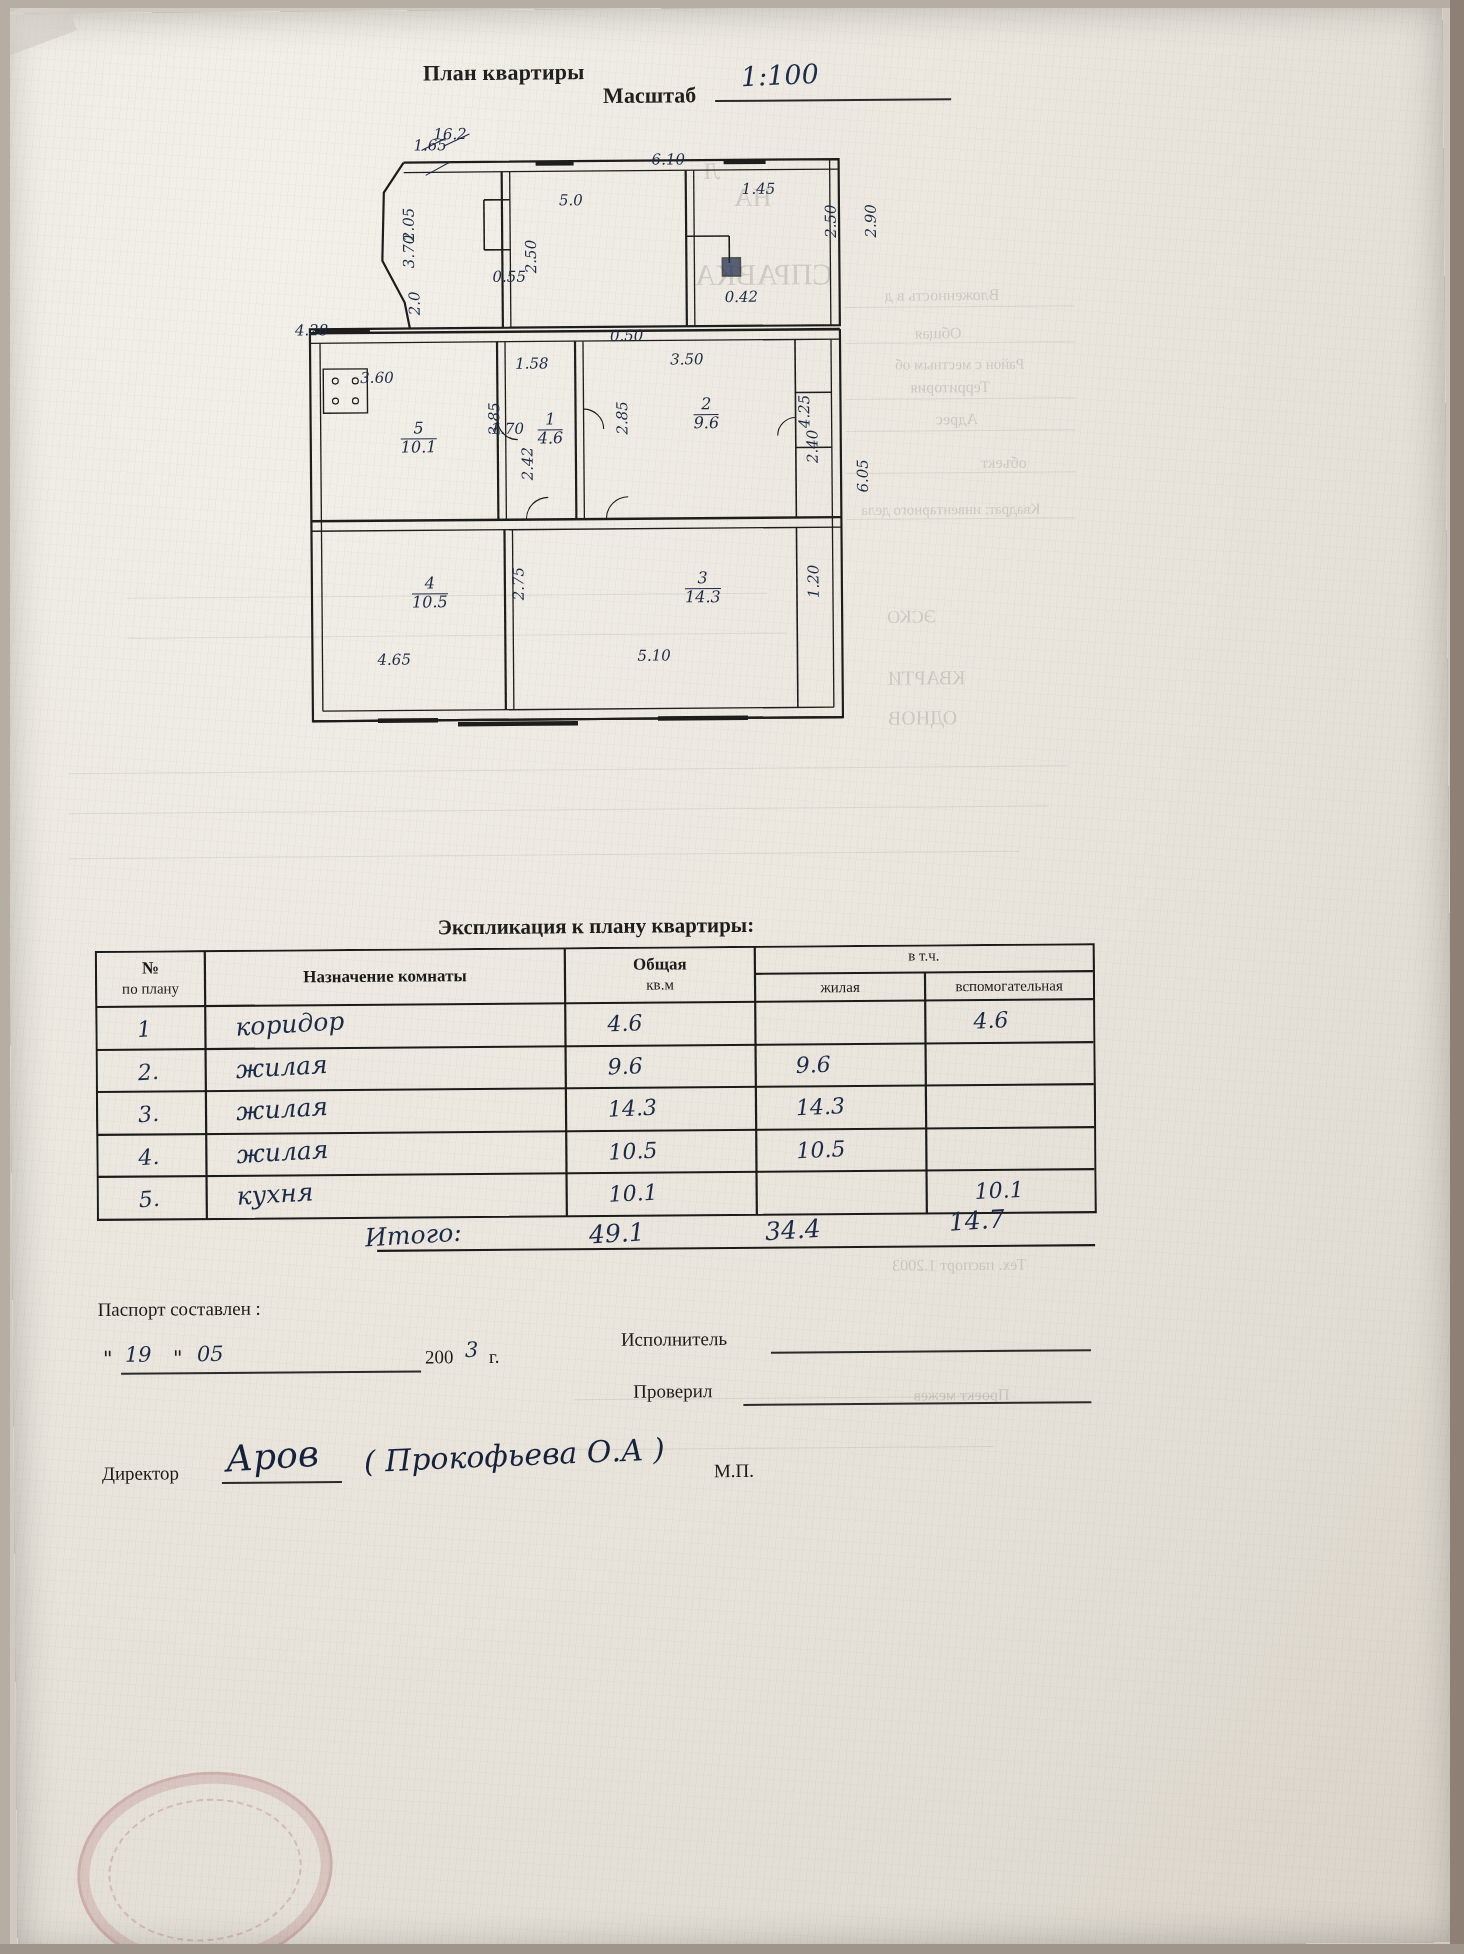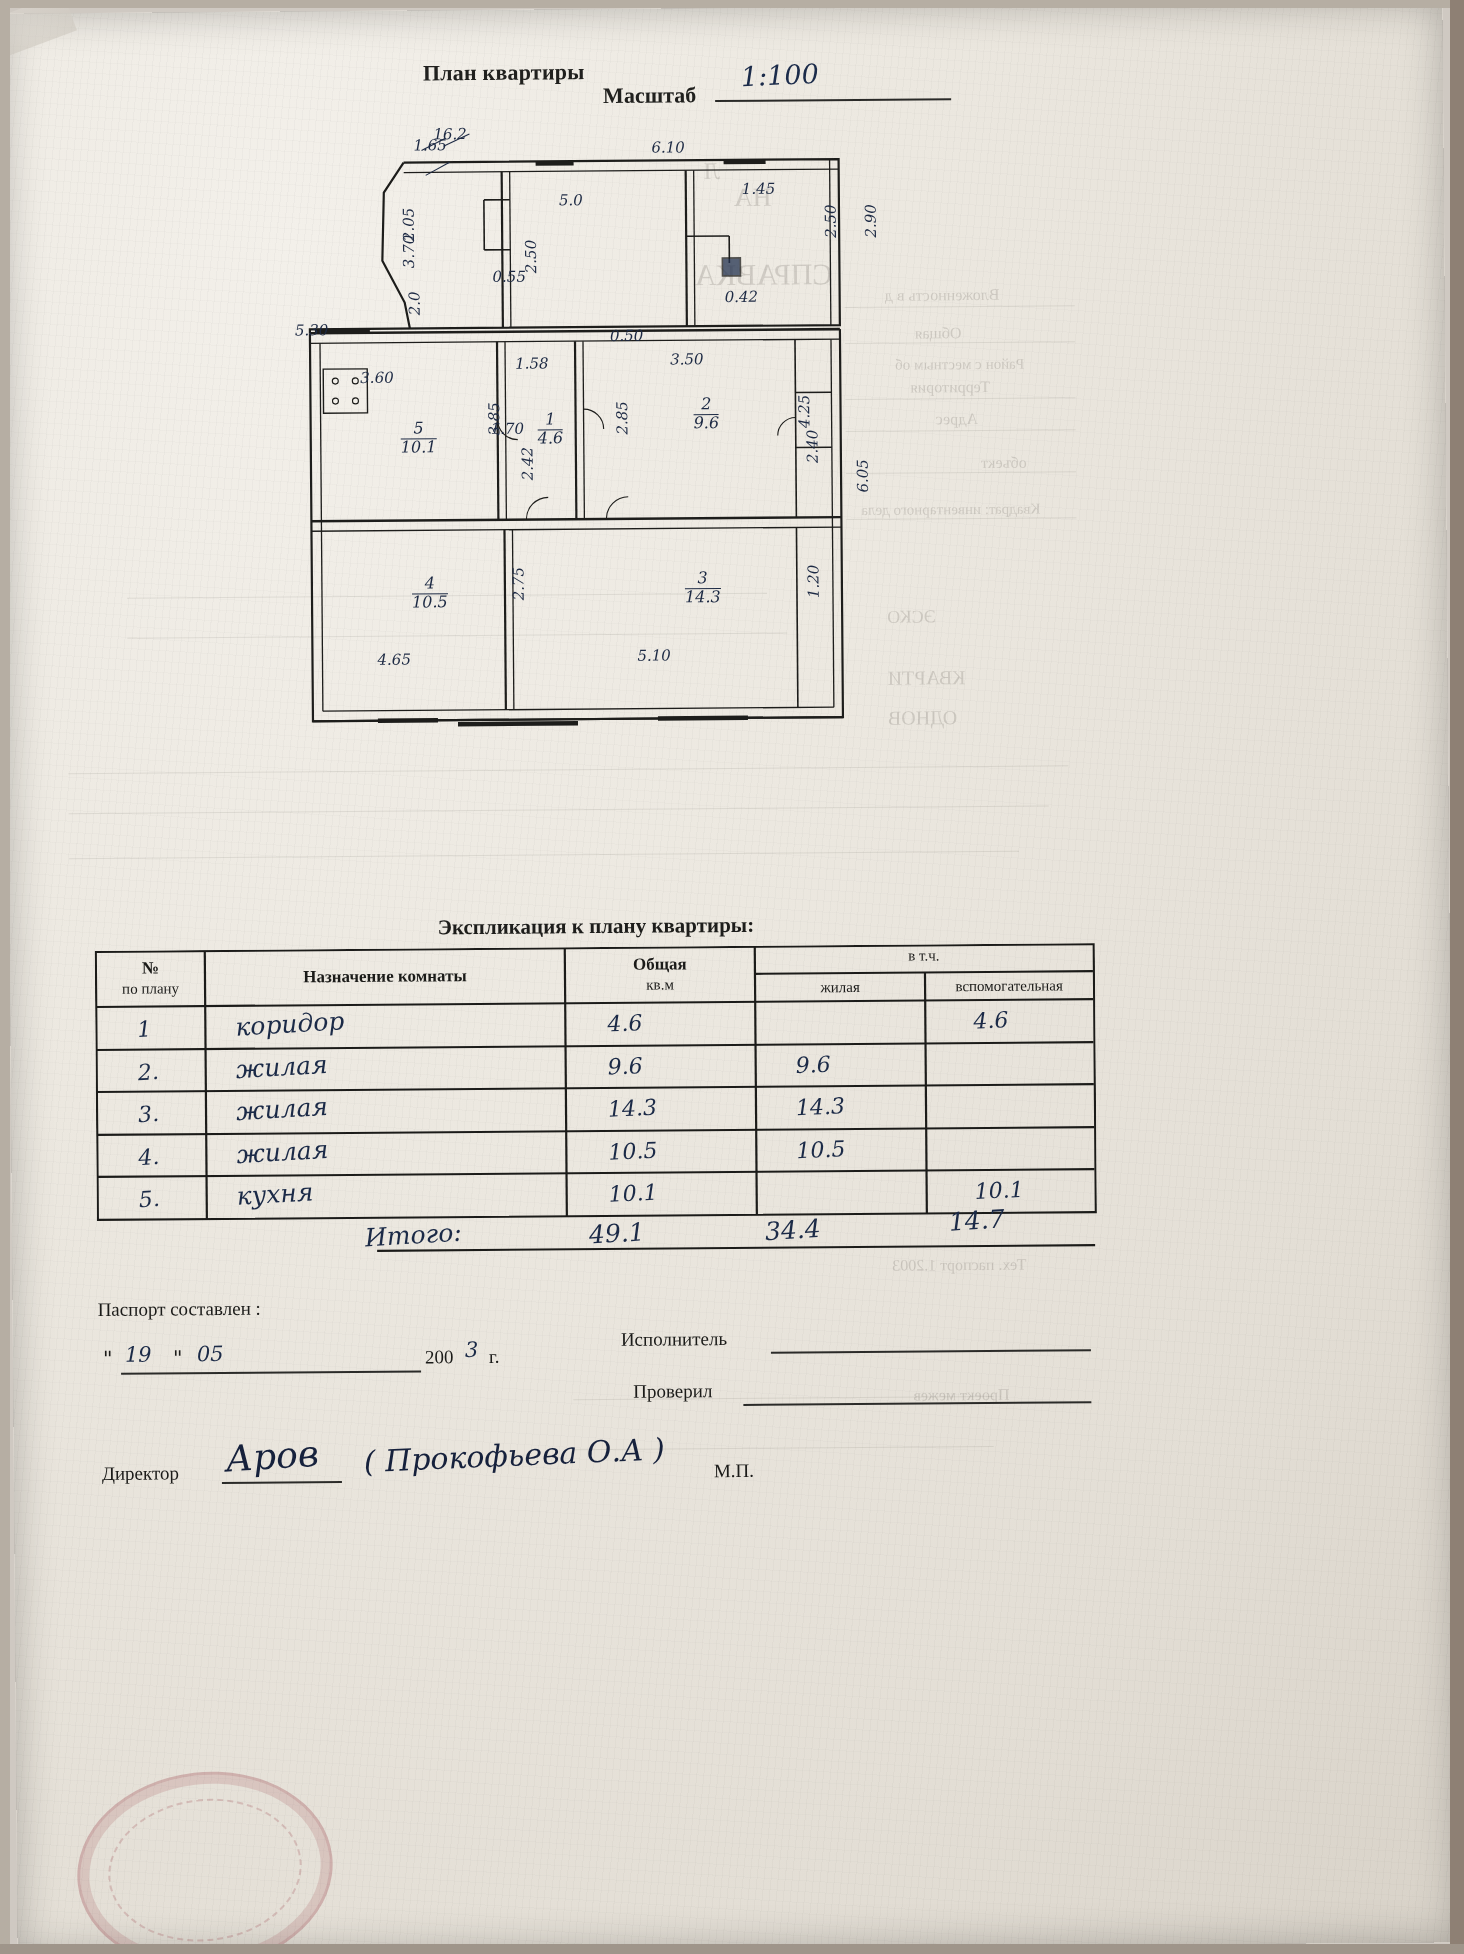--- a/index.html
+++ b/index.html
@@ -262,31 +262,31 @@
 
       <g stroke="#1d2a44" stroke-width="1.1">
         <path d="M148 30 L172 18"></path>
         <path d="M170 26 L196 14"></path>
         <path d="M152 55 L176 42"></path>
       </g>
     </svg>
     <div id="plan-dims">
         <div class="dim" style="left: 160px; top: 5px;">16.2</div>
         <div class="dim" style="left: 140px; top: 16px;">1.65</div>
-        <div class="dim" style="left: 378px; top: 20px;">6.10</div>
+        <div class="dim" style="left: 378px; top: 32px;">6.10</div>
         <div class="dim" style="left: 468px; top: 62px;">1.45</div>
         <div class="dim" style="left: 118px; top: 95px; transform: rotate(-90deg);">2.05</div>
         <div class="dim" style="left: 285px; top: 72px;">5.0</div>
         <div class="dim" style="left: 218px; top: 100px; margin-top: 48px;">0.55</div>
         <div class="dim" style="left: 540px; top: 95px; transform: rotate(-90deg);">2.50</div>
         <div class="dim" style="left: 580px; top: 95px; transform: rotate(-90deg);">2.90</div>
         <div class="dim" style="left: 240px; top: 128px; transform: rotate(-90deg);">2.50</div>
         <div class="dim" style="left: 128px; top: 174px; transform: rotate(-90deg);">2.0</div>
         <div class="dim" style="left: 450px; top: 170px;">0.42</div>
-        <div class="dim" style="left: 20px; top: 200px;">5.30</div>
+        <div class="dim" style="left: 20px; top: 200px;">4.28</div>
         <div class="dim" style="left: 335px; top: 208px;">0.50</div>
         <div class="dim" style="left: 85px; top: 248px;">3.60</div>
         <div class="dim" style="left: 240px; top: 235px;">1.58</div>
         <div class="dim" style="left: 395px; top: 232px;">3.50</div>
         <div class="dim" style="left: 202px; top: 290px; transform: rotate(-90deg);">3.85</div>
         <div class="dim" style="left: 215px; top: 300px;">1.70</div>
         <div class="dim" style="left: 235px; top: 335px; transform: rotate(-90deg);">2.42</div>
         <div class="dim" style="left: 330px; top: 290px; transform: rotate(-90deg);">2.85</div>
         <div class="dim" style="left: 512px; top: 285px; transform: rotate(-90deg);">4.25</div>
         <div class="dim" style="left: 520px; top: 320px; transform: rotate(-90deg);">2.40</div>

